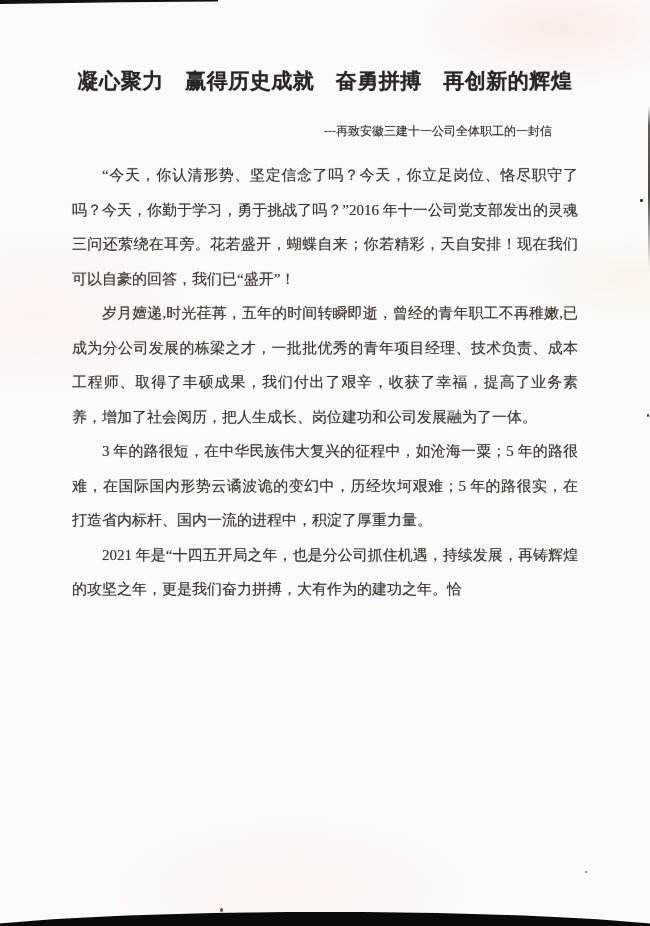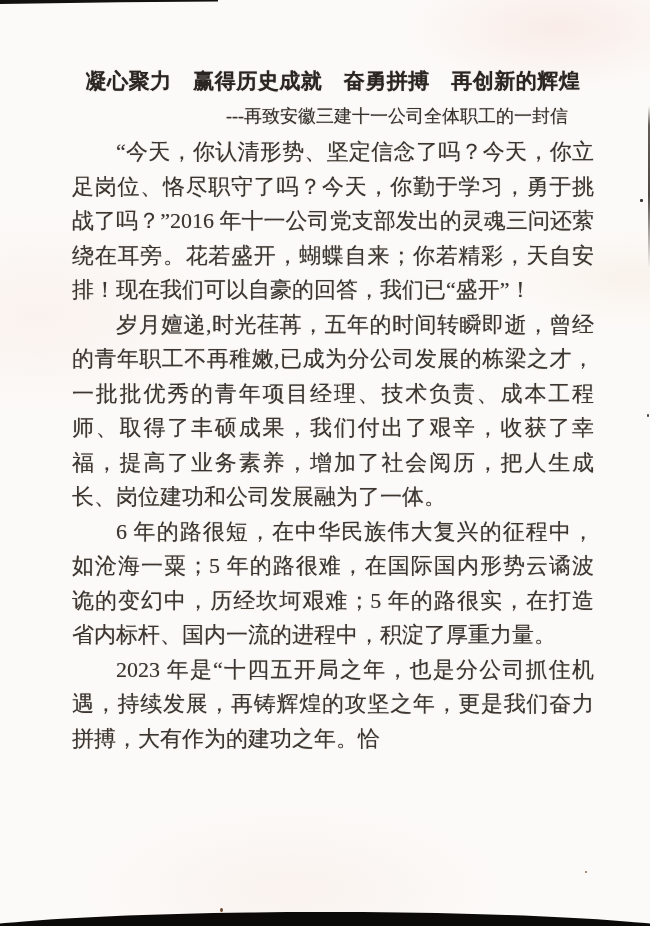--- a/index.html
+++ b/index.html
@@ -49,47 +49,47 @@
   }
   .speck { position: absolute; border-radius: 50%; }
   .speck-1 { left: 220px; top: 908px; width: 3px; height: 4px; background: #6b4a33; }
   .speck-2 { left: 585px; top: 871px; width: 2px; height: 2px; background: #8a6a50; }
   .speck-3 { left: 640px; top: 199px; width: 3px; height: 3px; background: #3c3632; border-radius: 1px; }
   .speck-4 { left: 647px; top: 414px; width: 2px; height: 3px; background: #4a443f; border-radius: 1px; }
 
   
   .content {
     position: absolute;
-    left: 72px; right: 56px; top: 66px;
+    left: 72px; right: 72px; top: 66px;
     color: #3d3630;
   }
   .title {
     margin: 0;
     font-size: 21px;
     line-height: 30px;
     font-weight: bold;
     text-align: center;
     letter-spacing: 0.5px;
     color: #2b2522;
     text-shadow: 0 0 1px rgba(43,37,34,0.55);
     white-space: nowrap;
   }
   .subtitle {
-    margin-top: 5px;
-    font-size: 18px;
+    margin-top: 20px;
+    font-size: 12px;
     line-height: 30px;
     text-align: right;
     padding-right: 26px;
     color: #38322d;
     text-shadow: 0 0 0.8px rgba(56,50,45,0.5);
     white-space: nowrap;
   }
   .body {
-    margin-top: 4px;
-    font-size: 22px;
+    margin-top: 12px;
+    font-size: 15px;
     line-height: 34.5px;
     text-align: justify;
     text-justify: inter-character;
     color: #3d3630;
     text-shadow: 0 0 0.8px rgba(61,54,48,0.5);
   }
   .body p {
     margin: 0;
     text-indent: 2em;
   }
@@ -106,18 +106,18 @@
   <div class="speck speck-2"></div>
   <div class="speck speck-3"></div>
   <div class="speck speck-4"></div>
 
   <div class="content">
     <h1 class="title">凝心聚力　赢得历史成就　奋勇拼搏　再创新的辉煌</h1>
     <div class="subtitle">---再致安徽三建十一公司全体职工的一封信</div>
     <div class="body">
       <p>“今天，你认清形势、坚定信念了吗？今天，你立足岗位、恪尽职守了吗？今天，你勤于学习，勇于挑战了吗？”2016 年十一公司党支部发出的灵魂三问还萦绕在耳旁。花若盛开，蝴蝶自来；你若精彩，天自安排！现在我们可以自豪的回答，我们已“盛开”！</p>
       <p>岁月嬗递,时光荏苒，五年的时间转瞬即逝，曾经的青年职工不再稚嫩,已成为分公司发展的栋梁之才，一批批优秀的青年项目经理、技术负责、成本工程师、取得了丰硕成果，我们付出了艰辛，收获了幸福，提高了业务素养，增加了社会阅历，把人生成长、岗位建功和公司发展融为了一体。</p>
-      <p>6 年的路很短，在中华民族伟大复兴的征程中，如沧海一粟；5 年的路很难，在国际国内形势云谲波诡的变幻中，历经坎坷艰难；5 年的路很实，在打造省内标杆、国内一流的进程中，积淀了厚重力量。</p>
-      <p>2023 年是“十四五开局之年，也是分公司抓住机遇，持续发展，再铸辉煌的攻坚之年，更是我们奋力拼搏，大有作为的建功之年。恰</p>
+      <p>3 年的路很短，在中华民族伟大复兴的征程中，如沧海一粟；5 年的路很难，在国际国内形势云谲波诡的变幻中，历经坎坷艰难；5 年的路很实，在打造省内标杆、国内一流的进程中，积淀了厚重力量。</p>
+      <p>2021 年是“十四五开局之年，也是分公司抓住机遇，持续发展，再铸辉煌的攻坚之年，更是我们奋力拼搏，大有作为的建功之年。恰</p>
     </div>
   </div>
 
 </div>
 
 </body></html>

